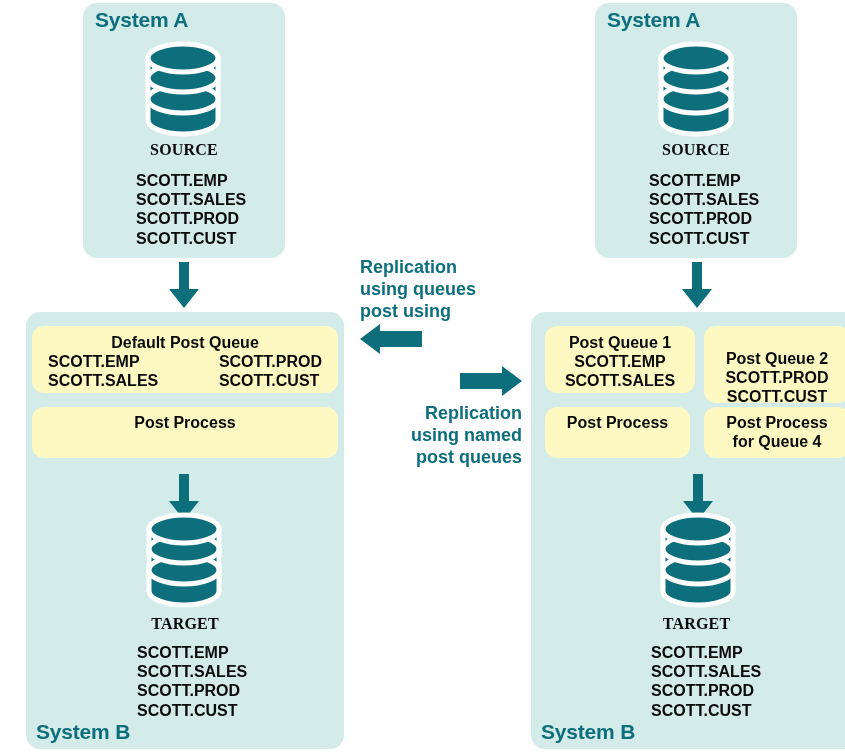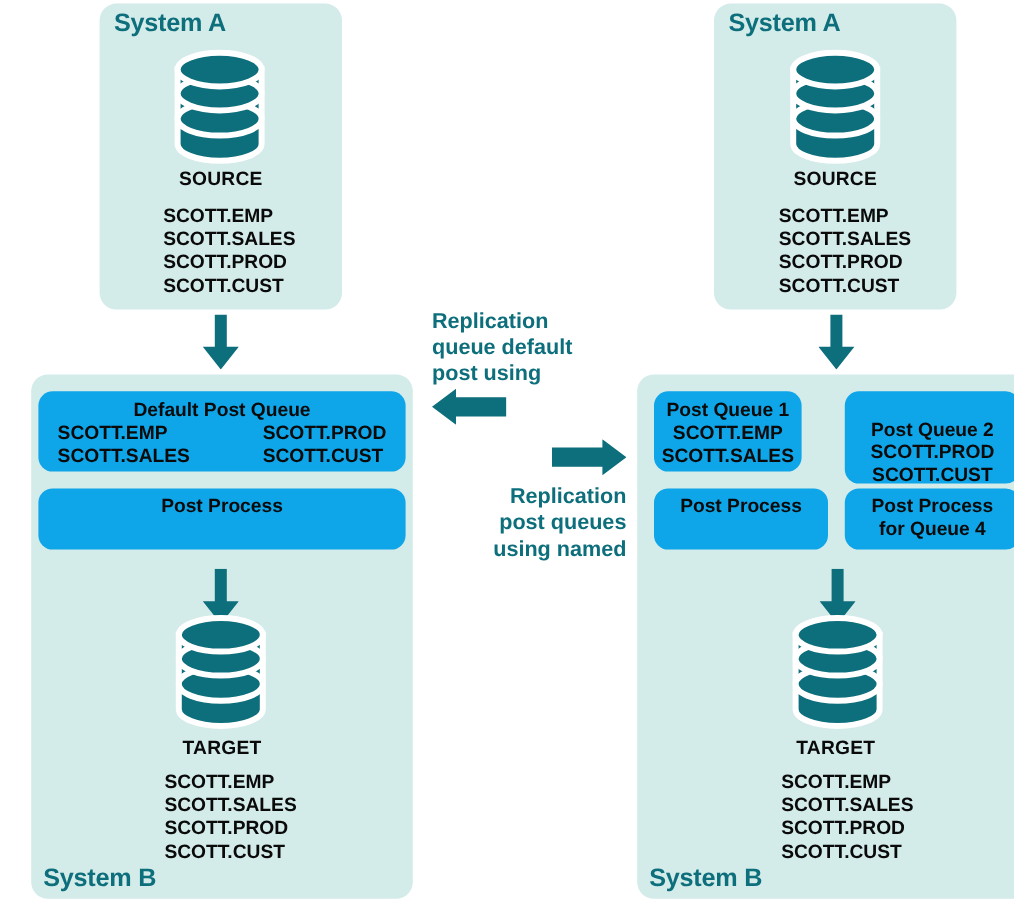--- a/index.html
+++ b/index.html
@@ -44,35 +44,36 @@
   .db svg { display: block; }
 
   .db-caption {
     position: absolute;
     width: 100%;
     text-align: center;
     font-size: 16px;
     font-weight: bold;
     color: #0a0a0a;
     letter-spacing: 0.2px;
+    font-family: Liberation Serif, serif;
   }
   .table-list {
     position: absolute;
     font-size: 16px;
     font-weight: bold;
     color: #0a0a0a;
     line-height: 19.2px;
     white-space: nowrap;
   }
   .table-list div { white-space: nowrap; }
 
   
   .wbox {
     position: absolute;
-    background: #0ea5e9;
+    background: #fef9c3;
     border-radius: 12px;
     box-sizing: border-box;
     text-align: center;
     color: #0a0a0a;
     font-weight: bold;
   }
   .wbox .title {
     font-size: 16px;
     line-height: 19px;
   }
@@ -183,40 +184,40 @@
       <div>SCOTT.SALES</div>
       <div>SCOTT.PROD</div>
       <div>SCOTT.CUST</div>
     </div>
 
     <span class="panel-label" style="left:10px; top:408px;">System B</span>
   </div>
 
   <div class="mid-label left" style="left:342px; top:256px;">
     <div>Replication</div>
-    <div>queue default</div>
+    <div>using queues</div>
     <div>post using</div>
   </div>
 
   <div class="arrow" style="left:342px; top:324px;">
     <svg width="62" height="30" viewBox="0 0 62 30" xmlns="http://www.w3.org/2000/svg">
       <polygon points="0,15 20,0 20,7 62,7 62,23 20,23 20,30" fill="#0d6e7c"></polygon>
     </svg>
   </div>
 
   <div class="arrow" style="left:442px; top:366px;">
     <svg width="62" height="30" viewBox="0 0 62 30" xmlns="http://www.w3.org/2000/svg">
       <polygon points="62,15 42,0 42,7 0,7 0,23 42,23 42,30" fill="#0d6e7c"></polygon>
     </svg>
   </div>
 
   <div class="mid-label right" style="left:334px; top:402px; width:170px;">
     <div>Replication</div>
+    <div>using named</div>
     <div>post queues</div>
-    <div>using named</div>
   </div>
 
   <div class="panel" style="left:577px; top:3px; width:202px; height:255px;">
     <span class="panel-label" style="left:12px; top:5px;">System A</span>
 
     <div class="db" style="left:61px; top:38px;">
       <svg width="80" height="96" viewBox="0 0 80 96" xmlns="http://www.w3.org/2000/svg">
         <g fill="#0d6e7c" stroke="#ffffff" stroke-width="5">
           <path d="M5 17 v62 a35 14 0 0 0 70 0 v-62 z"></path>
           <ellipse cx="40" cy="58" rx="35" ry="14"></ellipse>
@@ -237,21 +238,21 @@
   </div>
 
   <div class="arrow" style="left:664px; top:262px;">
     <svg width="30" height="46" viewBox="0 0 30 46" xmlns="http://www.w3.org/2000/svg">
       <polygon points="10,0 20,0 20,27 30,27 15,46 0,27 10,27" fill="#0d6e7c"></polygon>
     </svg>
   </div>
 
   <div class="panel" style="left:513px; top:312px; width:331px; height:437px;">
 
-    <div class="wbox" style="left:14px; top:14px; width:123px; height:67px; padding-top:7px;border-radius:12px;">
+    <div class="wbox" style="left:14px; top:14px; width:150px; height:67px; padding-top:7px;border-radius:12px;">
       <div class="title">Post Queue 1</div>
       <div class="line">SCOTT.EMP</div>
       <div class="line">SCOTT.SALES</div>
     </div>
 
     <div class="wbox" style="left:173px; top:14px; width:146px; height:77px; padding-top:23px;">
       <div class="title">Post Queue 2</div>
       <div class="line">SCOTT.PROD</div>
       <div class="line">SCOTT.CUST</div>
     </div>

